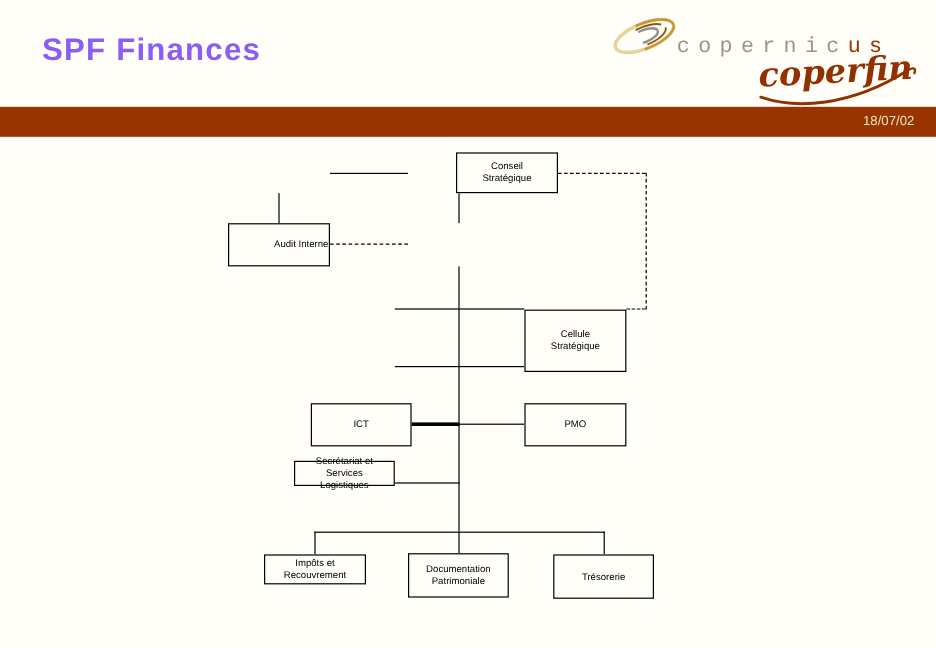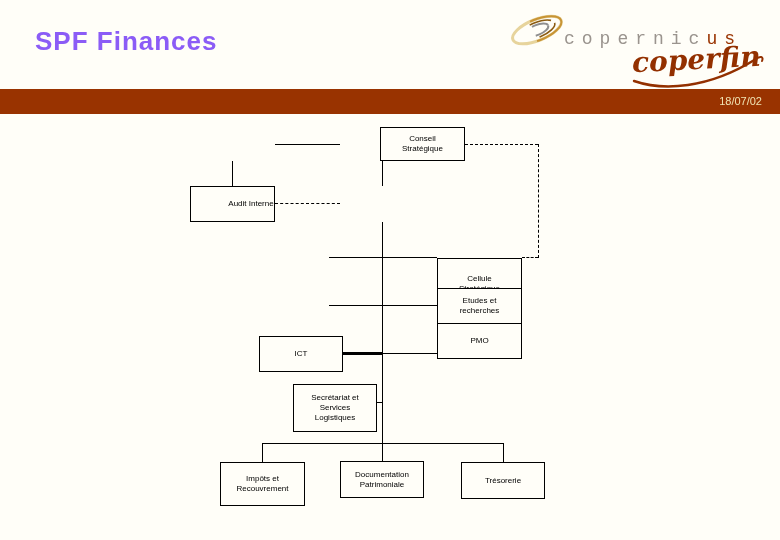--- a/index.html
+++ b/index.html
@@ -50,23 +50,23 @@
 
   .n-comite        { left:190px; top:127px; width:85px; height:34px; }
   .n-conseil       { left:340px; top:127px; width:85px; height:34px;margin-left:40px; }
   .n-audit         { left:190px; top:186px; width:85px; height:36px;padding-left:37px; }
   .n-president     { left:340px; top:186px; width:85px; height:36px; }
   .n-budget        { left:245px; top:239px; width:84px; height:37px; }
   .n-cellule       { left:437px; top:239px; width:85px; height:52px;margin-top:19px; }
   .n-personnel     { left:245px; top:288px; width:84px; height:36px; }
   .n-etudes        { left:437px; top:288px; width:85px; height:36px; }
   .n-ict           { left:259px; top:336px; width:84px; height:36px; }
-  .n-pmo           { left:437px; top:323px; width:85px; height:36px;text-align:right; }
-  .n-secretariat   { left:245px; top:384px; width:84px; height:48px;margin-left:48px; }
-  .n-impots        { left:220px; top:462px; width:85px; height:44px; }
+  .n-pmo           { left:437px; top:336px; width:85px; height:36px;text-align:right; }
+  .n-secretariat   { left:245px; top:384px; width:84px; height:21px; }
+  .n-impots        { left:220px; top:462px; width:85px; height:25px; }
   .n-documentation { left:340px; top:461px; width:84px; height:37px; }
   .n-tresorerie    { left:461px; top:462px; width:84px; height:37px; }
 
   .c-comite-conseil   { left:275px; top:144px; width:65px;  height:1px; }
   .c-comite-audit     { left:232px; top:161px; width:1px;   height:25px; }
   .c-conseil-pres     { left:382px; top:161px; width:1px;   height:25px; }
   .c-spine            { left:382px; top:222px; width:1px;   height:221px; }
   .c-budget-cellule   { left:329px; top:257px; width:108px; height:1px; }
   .c-personnel-etudes { left:329px; top:305px; width:108px; height:1px; }
   .c-ict-spine        { left:328px; top:352px; width:55px;  height:3px; }
@@ -125,21 +125,20 @@
   <div class="ln c-drop-tresorerie"></div>
 
   <div class="dln-h d-conseil-right"></div>
   <div class="dln-v d-right-down"></div>
   <div class="dln-h d-cellule-in"></div>
   <div class="dln-h d-audit-pres"></div>
 
   <div class="node n-conseil">Conseil<br>Stratégique</div>
   <div class="node n-audit">Audit Interne</div>
   <div class="node n-cellule">Cellule<br>Stratégique</div>
-  <div class="node n-etudes">Etudes et<br>recherches</div>
   <div class="node n-ict">ICT</div>
   <div class="node n-pmo">PMO</div>
   <div class="node n-secretariat">Secrétariat et<br>Services<br>Logistiques</div>
   <div class="node n-impots">Impôts et<br>Recouvrement</div>
   <div class="node n-documentation">Documentation<br>Patrimoniale</div>
   <div class="node n-tresorerie">Trésorerie</div>
 
 </div>
 
 </body></html>

